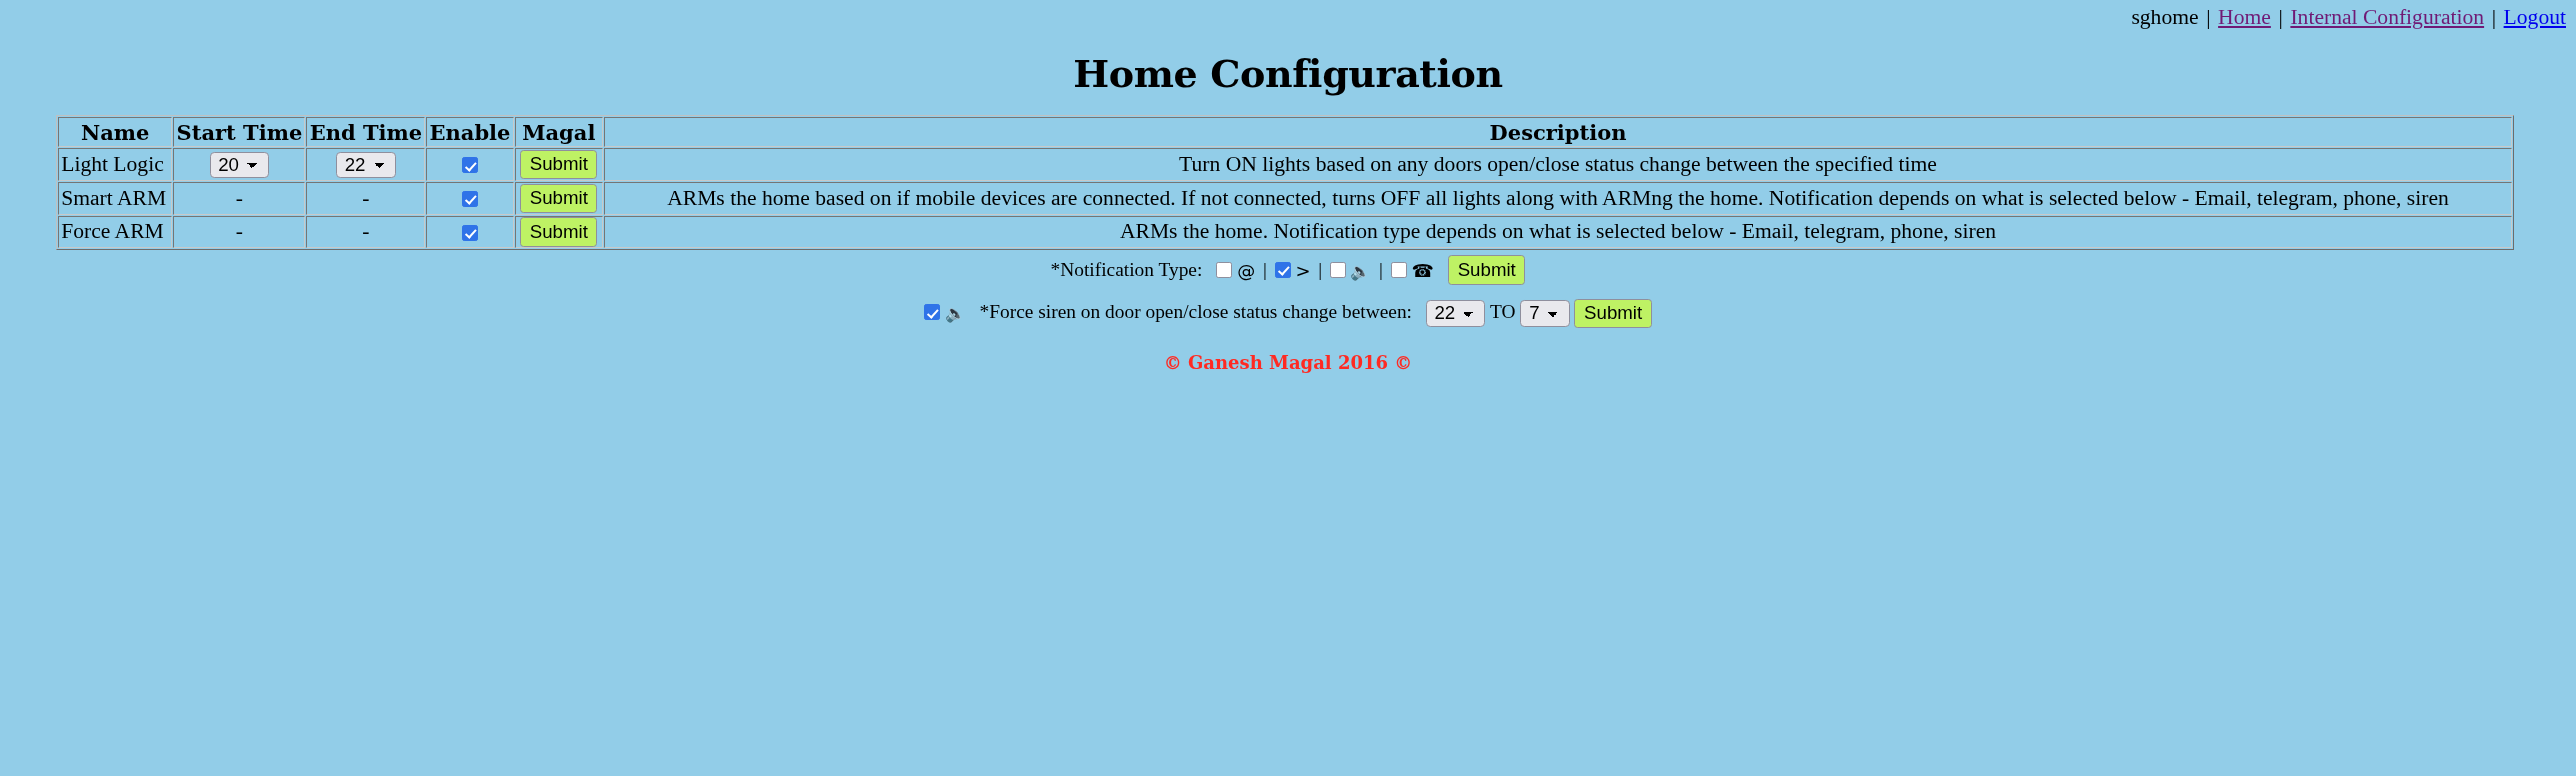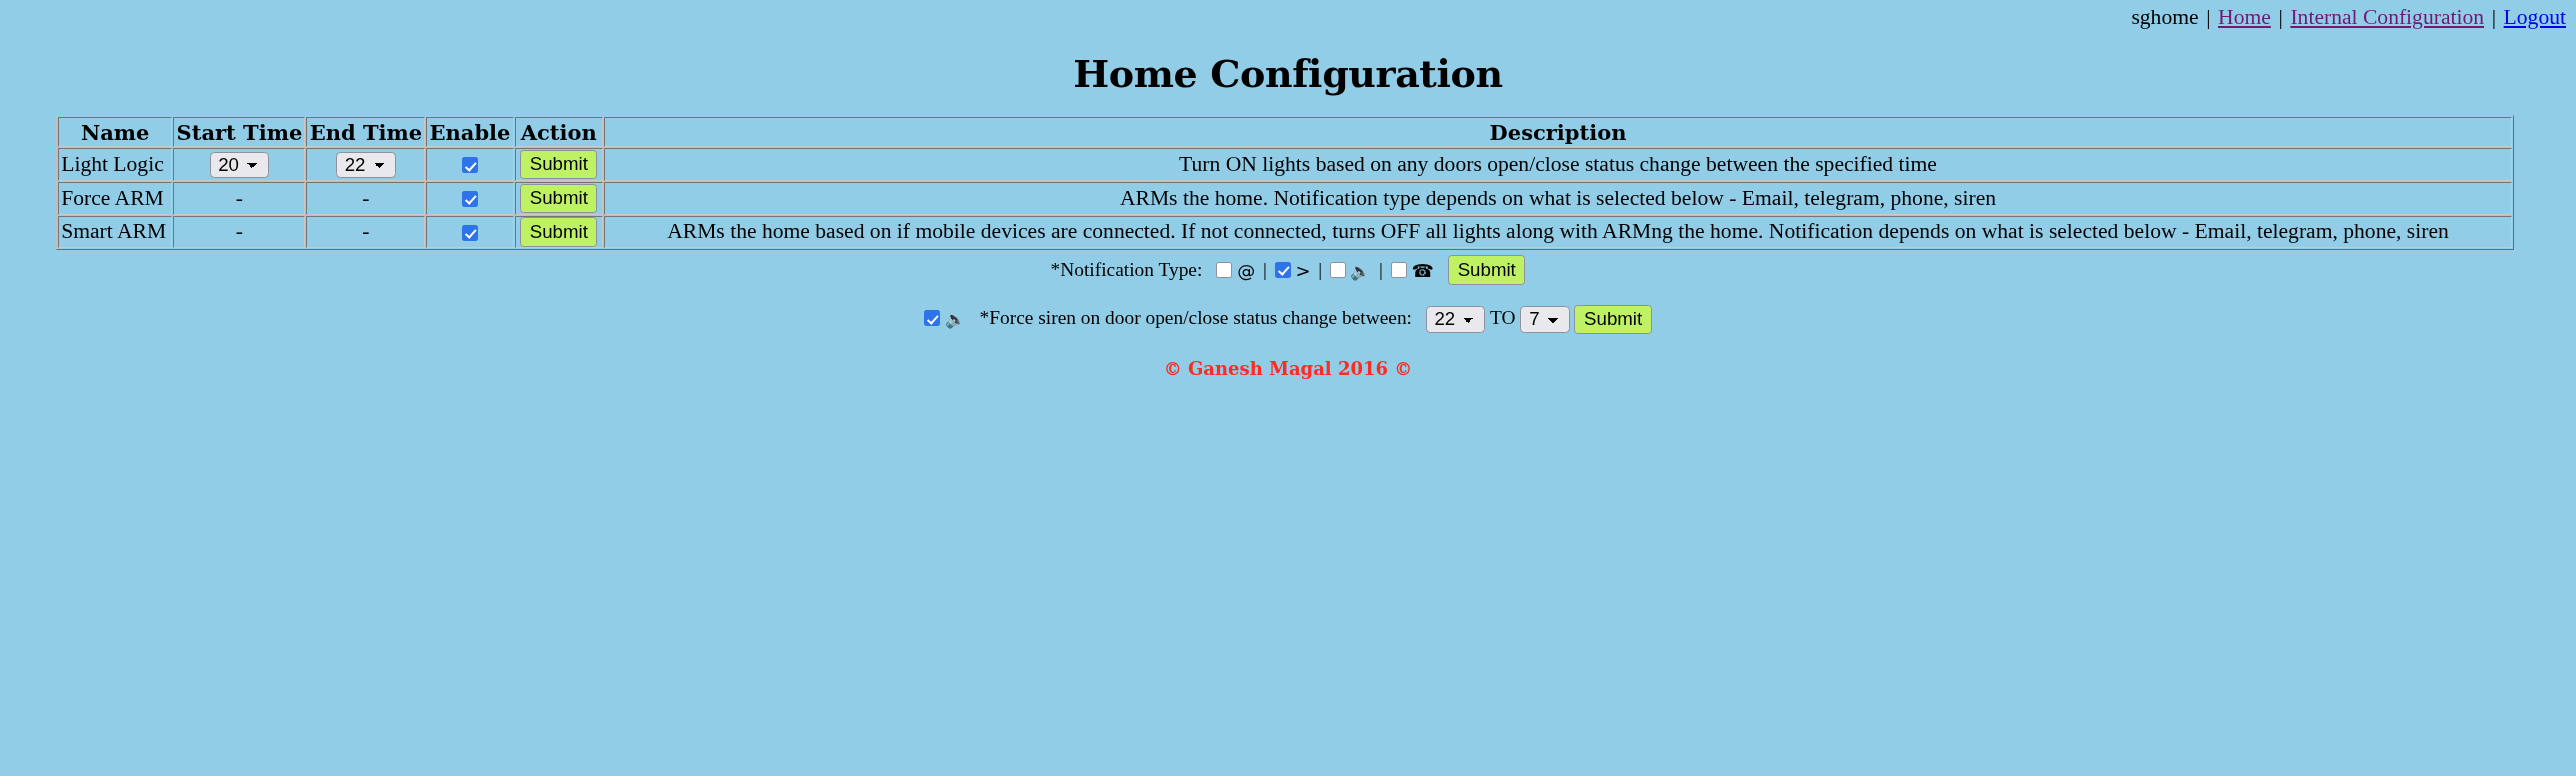--- a/index.html
+++ b/index.html
@@ -155,21 +155,21 @@
   .notif-row .lbl { font-family: "Liberation Serif", serif; }
   .notif-row .pipe { padding: 0 2.9px; }
   .gly { font-family: "DejaVu Sans", sans-serif; font-size: 18px; vertical-align: -1.4px; }
   .gly-speaker { font-size: 16.5px; }
 
   
   .siren-row {
     text-align: center;
     font-size: 19.4px;
     line-height: 29px;
-    margin-top: 17px;
+    margin-top: 11px;
     white-space: nowrap;
   }
   .siren-row .lbl { font-family: "Liberation Serif", serif; }
   .siren-row select.tsel, .siren-row button.sbtn { vertical-align: middle; }
 
   
   .footer {
     text-align: center;
     color: #FF2A22;
     font-family: "DejaVu Serif", "Liberation Serif", serif;
@@ -195,21 +195,21 @@
 <h1 class="page-title">Home Configuration</h1>
 
 <div class="table-wrap">
 <table class="cfg">
   <thead>
     <tr>
       <th class="h-name">Name</th>
       <th class="h-start">Start Time</th>
       <th class="h-end">End Time</th>
       <th class="h-enable">Enable</th>
-      <th class="h-action">Action</th>
+      <th class="h-action">Magal</th>
       <th class="h-desc">Description</th>
     </tr>
   </thead>
   <tbody>
 
     <tr>
       <td class="c-name">Light Logic</td>
       <td class="c-time">
         <select class="tsel">
           <option>20</option>
@@ -223,43 +223,43 @@
       <td class="c-enable">
         <input type="checkbox" class="cb" checked="" style="">
       </td>
       <td class="c-action">
         <button class="sbtn">Submit</button>
       </td>
       <td class="c-desc">Turn ON lights based on any doors open/close status change between the specified time</td>
     </tr>
 
     <tr>
+      <td class="c-name">Smart ARM</td>
+      <td class="c-time">-</td>
+      <td class="c-time">-</td>
+      <td class="c-enable">
+        <input type="checkbox" class="cb" checked="" style="">
+      </td>
+      <td class="c-action">
+        <button class="sbtn">Submit</button>
+      </td>
+      <td class="c-desc">ARMs the home based on if mobile devices are connected. If not connected, turns OFF all lights along with ARMng the home. Notification depends on what is selected below - Email, telegram, phone, siren</td>
+    </tr>
+
+    <tr>
       <td class="c-name">Force ARM</td>
       <td class="c-time">-</td>
       <td class="c-time">-</td>
       <td class="c-enable">
         <input type="checkbox" class="cb" checked="" style="">
       </td>
       <td class="c-action">
         <button class="sbtn">Submit</button>
       </td>
       <td class="c-desc">ARMs the home. Notification type depends on what is selected below - Email, telegram, phone, siren</td>
-    </tr>
-
-    <tr>
-      <td class="c-name">Smart ARM</td>
-      <td class="c-time">-</td>
-      <td class="c-time">-</td>
-      <td class="c-enable">
-        <input type="checkbox" class="cb" checked="" style="">
-      </td>
-      <td class="c-action">
-        <button class="sbtn">Submit</button>
-      </td>
-      <td class="c-desc">ARMs the home based on if mobile devices are connected. If not connected, turns OFF all lights along with ARMng the home. Notification depends on what is selected below - Email, telegram, phone, siren</td>
     </tr>
 
   </tbody>
 </table>
 </div>
 
 <div class="notif-row">
   <span class="lbl">*Notification Type:</span>
   <span class="spacer-inline"></span>
 

